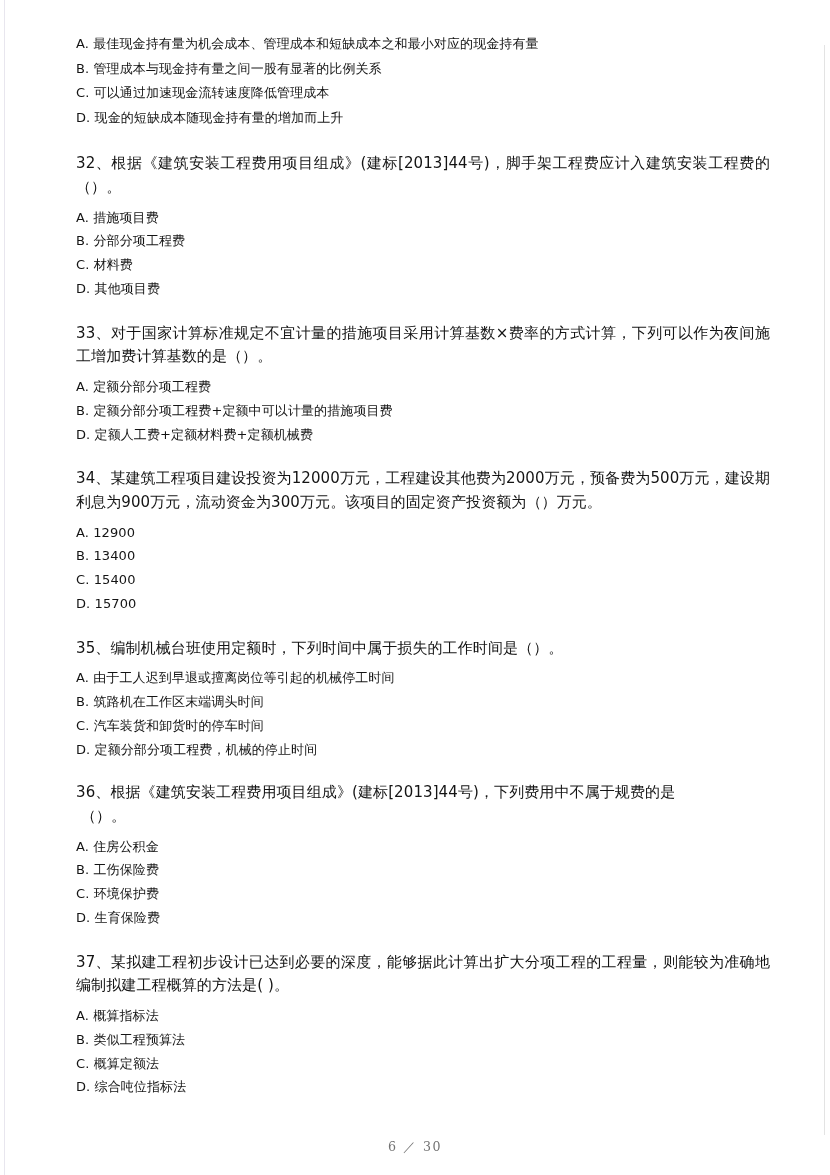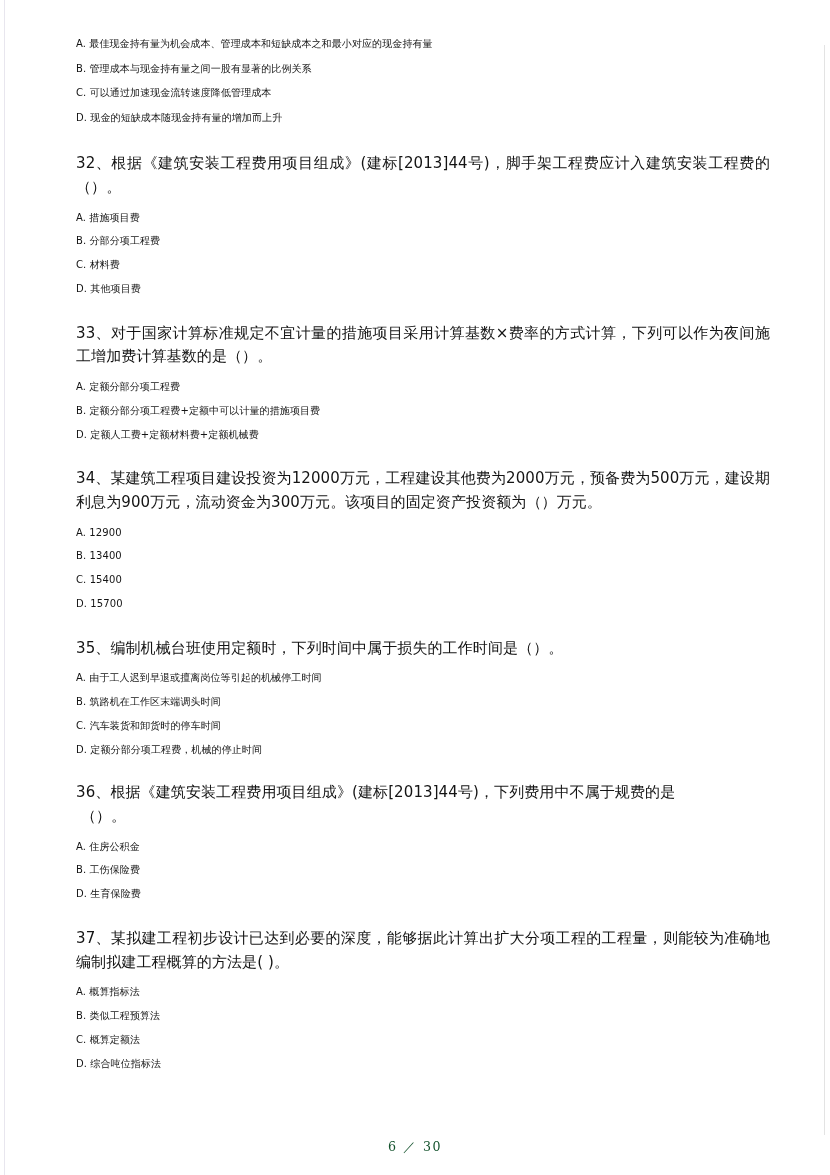--- a/index.html
+++ b/index.html
@@ -51,21 +51,21 @@
     text-justify: inter-ideograph;
     margin: 0 0 6px 0;
     white-space: pre-wrap;
   }
   .options {
     margin: 0;
     padding: 0;
     list-style: none;
   }
   .option-item {
-    font-size: 10px;
+    font-size: 13px;
     line-height: 23.8px;
     letter-spacing: 0.1px;
     margin: 0;
     white-space: pre-wrap;
   }
 
   
   #q-intro-options .option-item { line-height: 24.6px; }
   #question-block-31 { margin-bottom: 22px; }
   #question-block-32 { margin-bottom: 21px; }
@@ -75,21 +75,21 @@
   #question-block-36 { margin-bottom: 21px; }
 
   #page-footer {
     position: absolute;
     left: 0;
     top: 1139px;
     width: 830px;
     text-align: center;
     font-family: "DejaVu Serif", "Liberation Serif", serif;
     font-size: 12.6px;
-    color: #14532d;
+    color: #737373;
     letter-spacing: 1.6px;
   }
 </style>
 </head>
 <body>
 
 <div id="page-edge-left"></div>
 <div id="page-edge-right"></div>
 
 <div id="doc-body">
@@ -141,20 +141,21 @@
       <li class="option-item">D. 定额分部分项工程费，机械的停止时间</li>
     </ul>
   </div>
 
   <div class="question-block" id="question-block-36">
     <p class="question-stem">36、根据《建筑安装工程费用项目组成》(建标[2013]44号)，下列费用中不属于规费的是
  （）。</p>
     <ul class="options">
       <li class="option-item">A. 住房公积金</li>
       <li class="option-item">B. 工伤保险费</li>
+      <li class="option-item">C. 环境保护费</li>
       <li class="option-item">D. 生育保险费</li>
     </ul>
   </div>
 
   <div class="question-block" id="question-block-37">
     <p class="question-stem">37、某拟建工程初步设计已达到必要的深度，能够据此计算出扩大分项工程的工程量，则能较为准确地编制拟建工程概算的方法是( )。</p>
     <ul class="options">
       <li class="option-item">A. 概算指标法</li>
       <li class="option-item">B. 类似工程预算法</li>
       <li class="option-item">C. 概算定额法</li>

